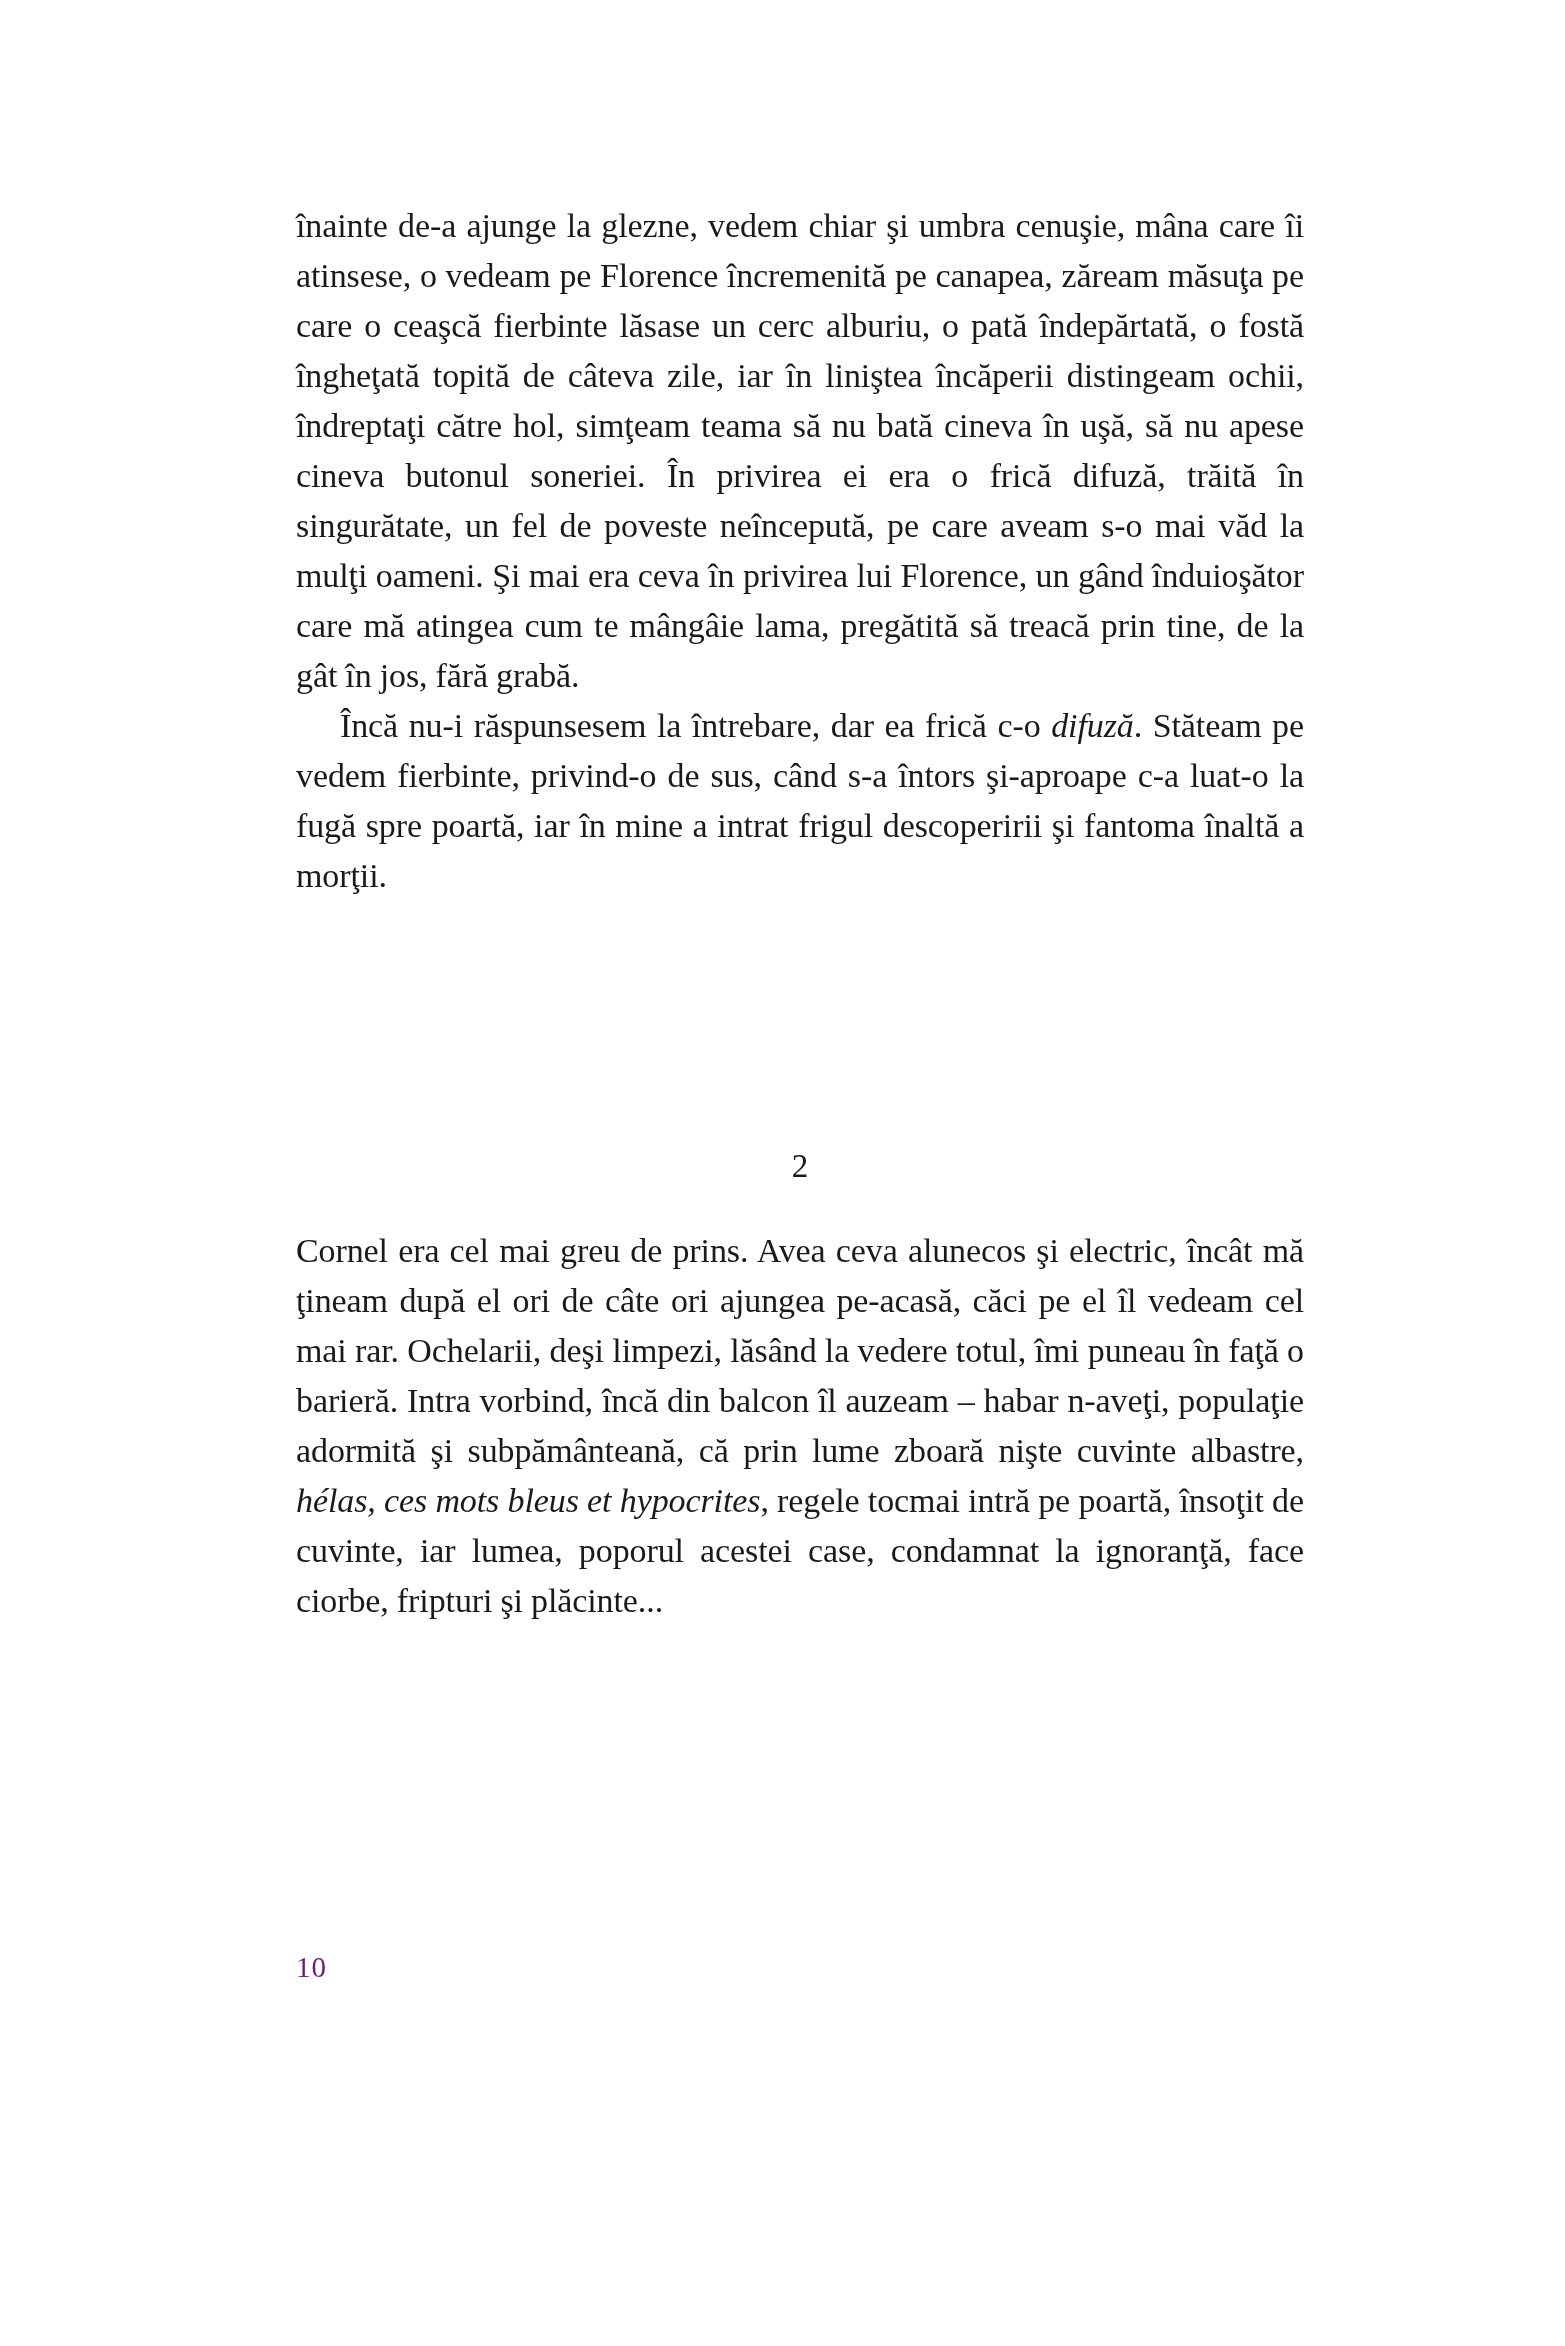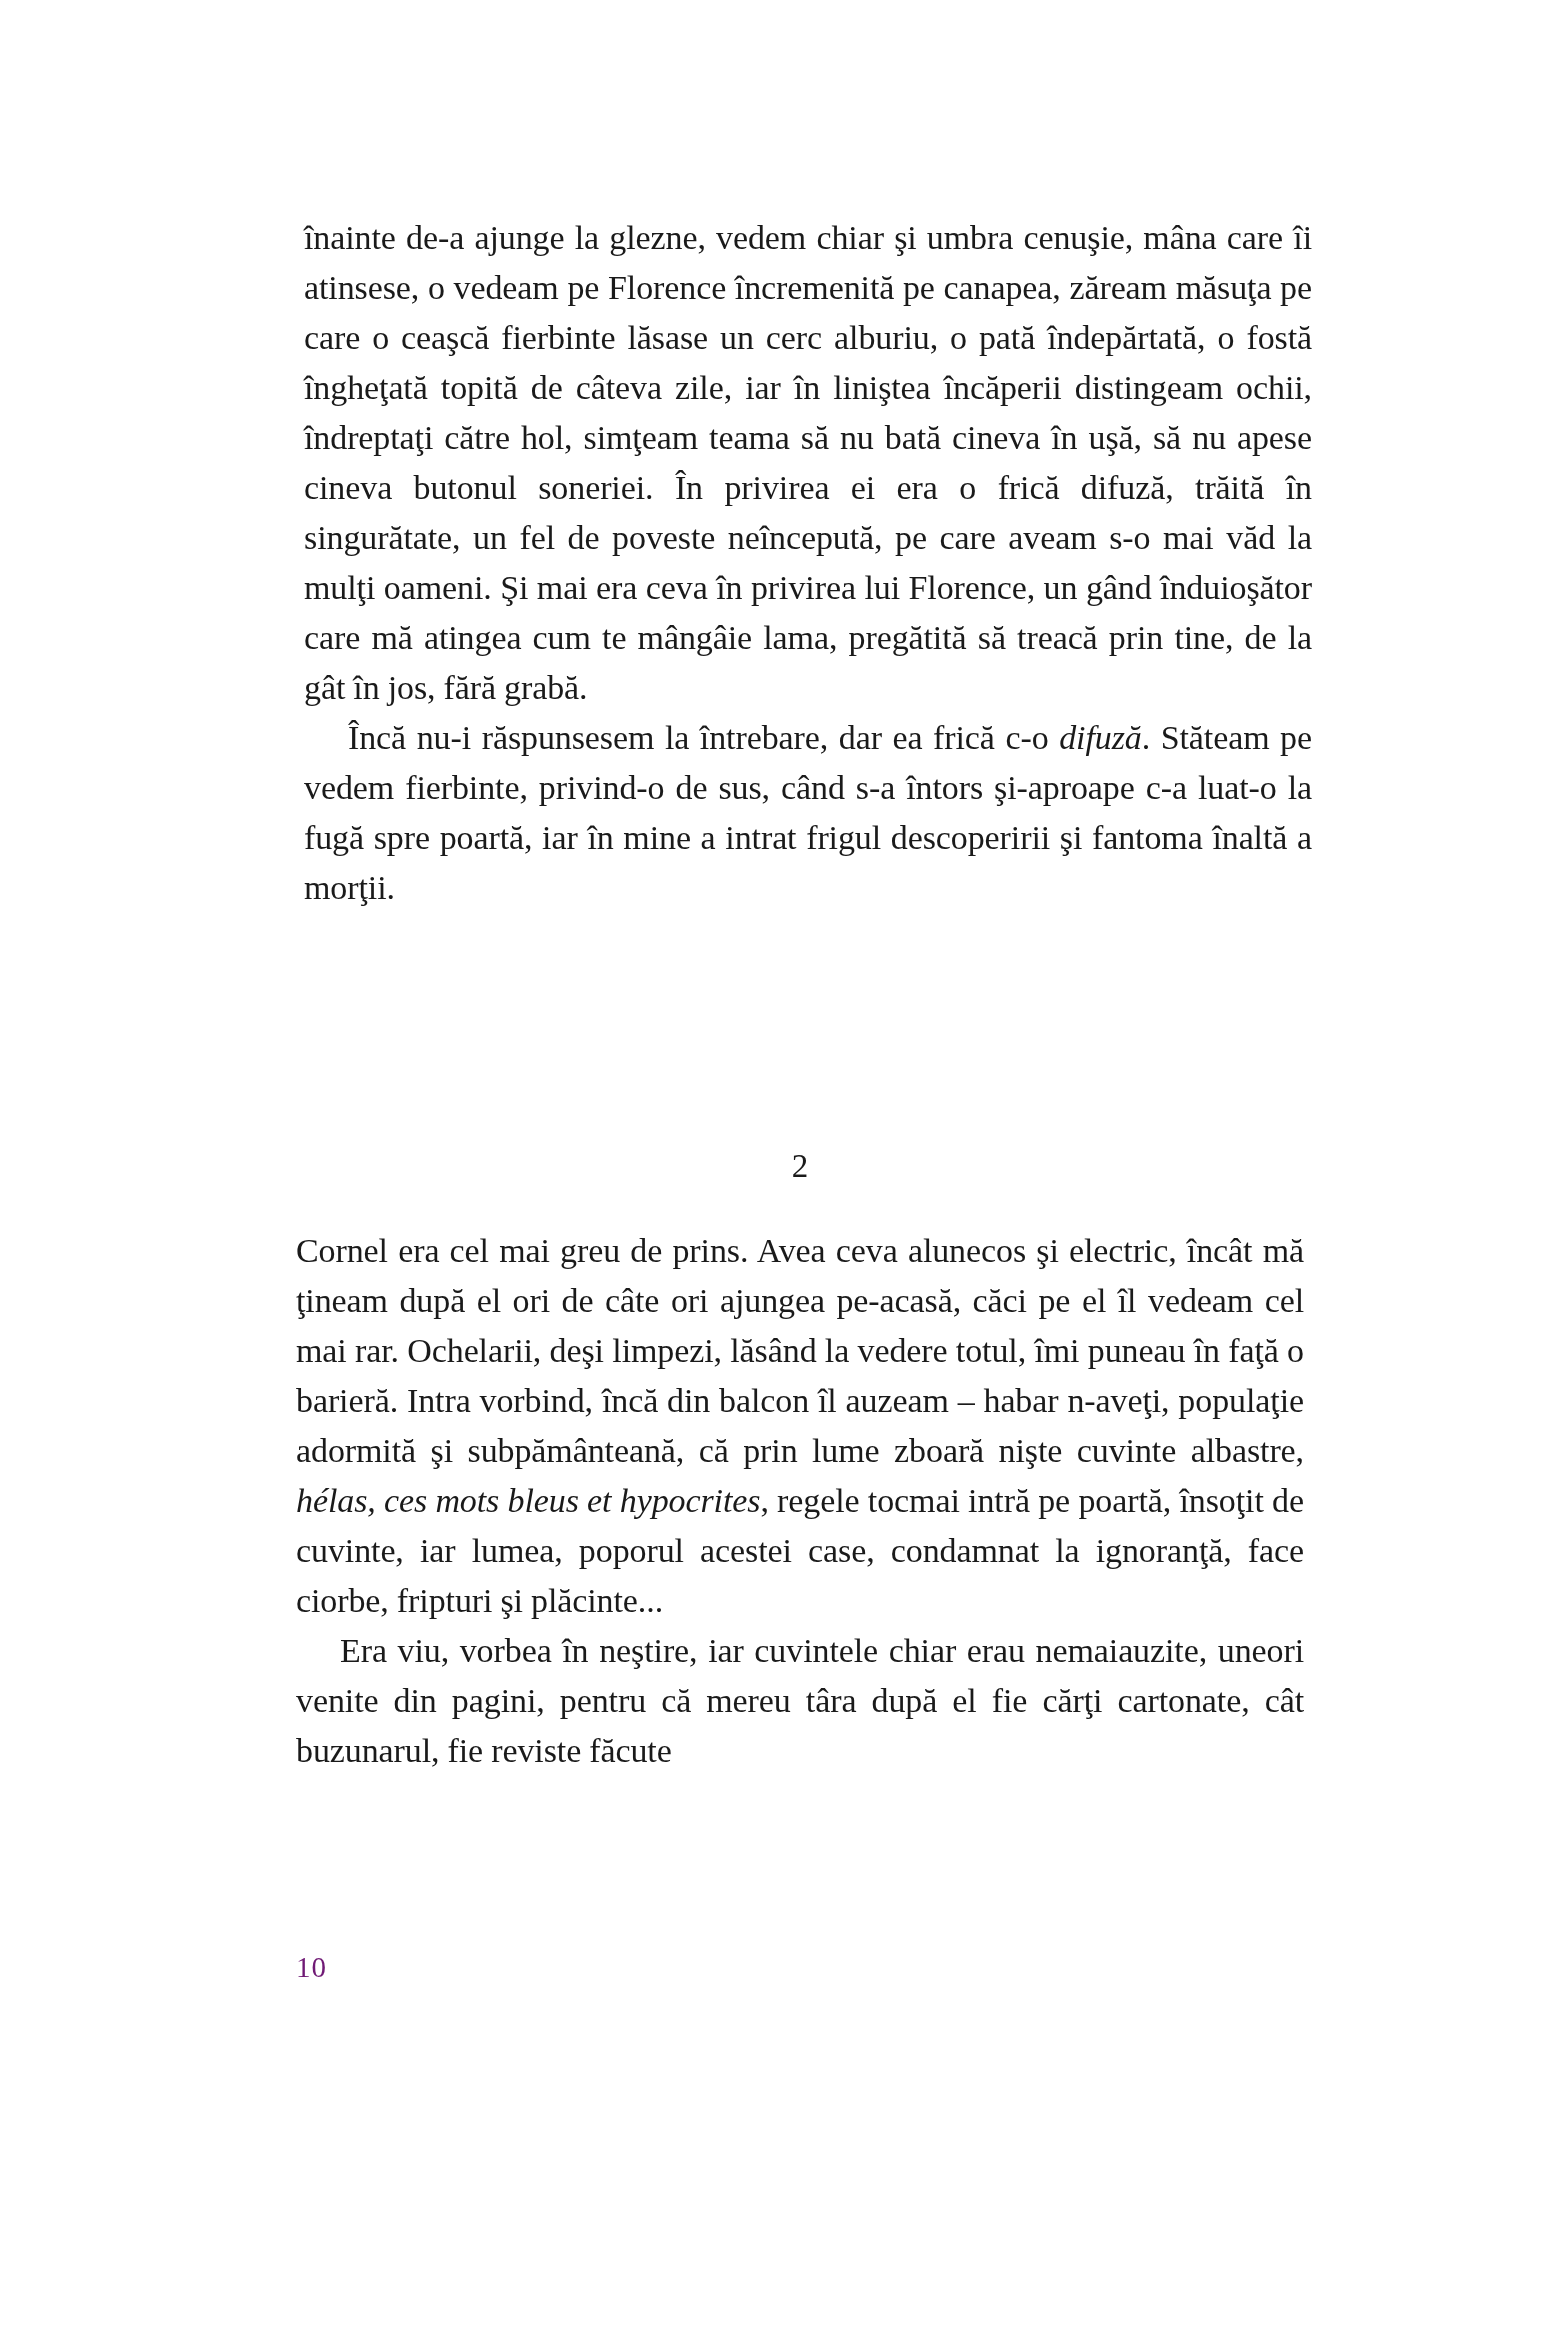--- a/index.html
+++ b/index.html
@@ -18,24 +18,23 @@
   .page {
     position: absolute;
     left: 0;
     top: 0;
     width: 1565px;
     height: 2347px;
     background: #ffffff;
   }
   .text-block {
     position: absolute;
-    left: 304px;
+    left: 296px;
     top: 201px;
     width: 1008px;
-    margin-top: 12px;
   }
   p {
     margin: 0;
     font-size: 34px;
     line-height: 50px;
     text-align: justify;
     text-justify: inter-word;
     letter-spacing: -0.1px;
     word-spacing: -0.3px;
   }
@@ -77,19 +76,18 @@
 
   <div class="text-block">
     <p>înainte de-a ajunge la glezne, vedem chiar şi umbra cenuşie, mâna care îi atinsese, o vedeam pe Florence încremenită pe canapea, zăream măsuţa pe care o ceaşcă fierbinte lăsase un cerc alburiu, o pată îndepărtată, o fostă îngheţată topită de câteva zile, iar în liniştea încăperii distingeam ochii, îndreptaţi către hol, simţeam teama să nu bată cineva în uşă, să nu apese cineva butonul soneriei. În privirea ei era o frică difuză, trăită în singurătate, un fel de poveste neîncepută, pe care aveam s-o mai văd la mulţi oameni. Şi mai era ceva în privirea lui Florence, un gând înduioşător care mă atingea cum te mângâie lama, pregătită să treacă prin tine, de la gât în jos, fără grabă.</p>
     <p class="indent"><span>Încă nu-i răspunsesem la întrebare, dar ea frică c-o </span><em>difuză</em><span>. Stăteam pe vedem fierbinte, privind-o de sus, când s-a întors şi-aproape c-a luat-o la fugă spre poartă, iar în mine a intrat frigul descoperirii şi fantoma înaltă a morţii.</span></p>
   </div>
 
   <div class="section-number">2</div>
 
   <div class="chapter-block">
     <p><span>Cornel era cel mai greu de prins. Avea ceva alunecos şi electric, încât mă ţineam după el ori de câte ori ajungea pe-acasă, căci pe el îl vedeam cel mai rar. Ochelarii, deşi limpezi, lăsând la vedere totul, îmi puneau în faţă o barieră. Intra vorbind, încă din balcon îl auzeam – habar n-aveţi, populaţie adormită şi subpământeană, că prin lume zboară nişte cuvinte albastre, </span><em>hélas, ces mots bleus et hypocrites</em><span>, regele tocmai intră pe poartă, însoţit de cuvinte, iar lumea, poporul acestei case, condamnat la ignoranţă, face ciorbe, fripturi şi plăcinte...</span></p>
-    <p class="indent">Era viu, vorbea în neştire, iar cuvintele chiar erau nemaiauzite, uneori venite din pagini, pentru că mereu târa după el fie cărţi cartonate, cât buzunarul, fie reviste făcute</p>
   </div>
 
   <div class="folio">10</div>
 
 </div>
 
 
 </body></html>

